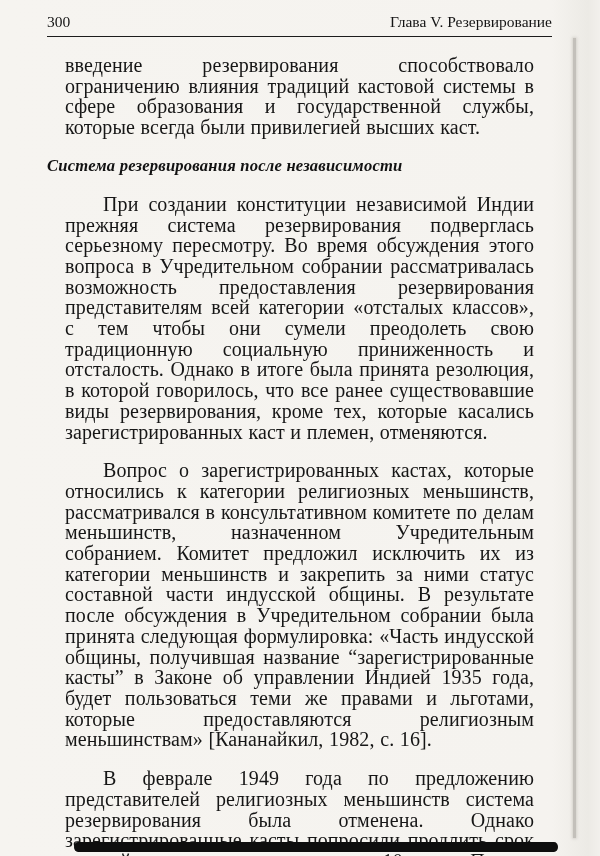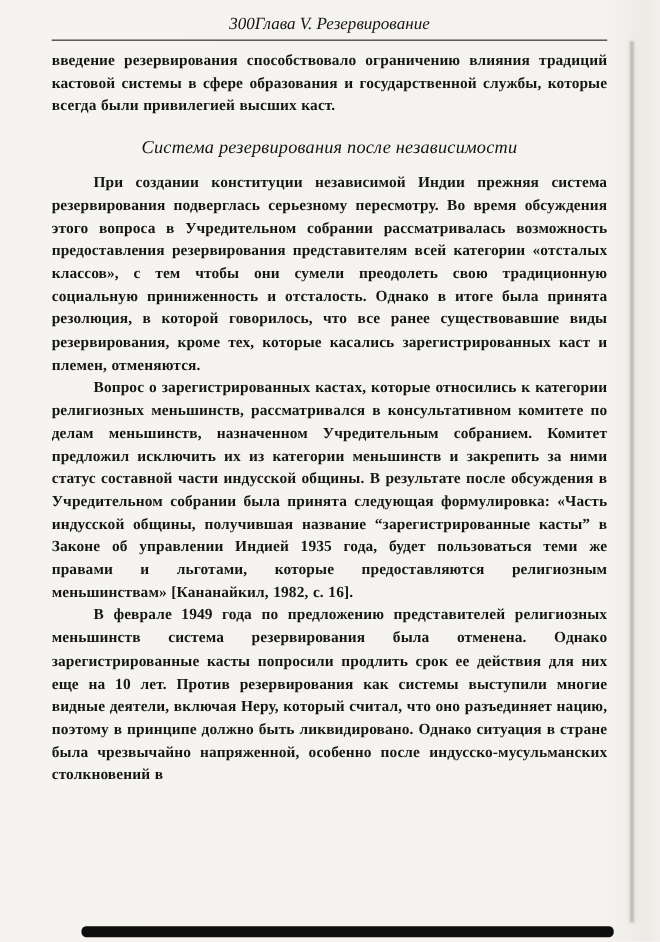--- a/index.html
+++ b/index.html
@@ -15,49 +15,46 @@
     position: relative;
     width: 600px;
     height: 856px;
     box-sizing: border-box;
     padding: 13px 48px 0 47px;
     background: linear-gradient(90deg, #f6f4f0 0%, #f5f3ef 92%, #eceae5 98%, #f2f0ec 100%);
     color: #161616;
   }
   .header {
     display: flex;
-    justify-content: center;
+    justify-content: space-between;
     align-items: baseline;
-    font-style: italic;
     font-size: 15.5px;
     color: #141414;
   }
   .rule {
     border-top: 1.6px solid #1c1c1c;
     margin-top: 5px;
     margin-bottom: 9px;
   }
   .body-text p {
-    margin: 0;
-    font-size: 14px;
+    margin: 18px;
+    font-size: 20px;
     line-height: 20.7px;
     text-align: justify;
     text-indent: 38px;
     letter-spacing: 0.1px;
     word-spacing: 0.5px;
-    font-weight: bold;
   }
   .body-text p.noindent {
     text-indent: 0;
   }
   h2.section-heading {
     margin: 16px 0 13px 0;
-    text-align: center;
     font-size: 16.6px;
-    font-weight: normal;
+    font-weight: bold;
     font-style: italic;
     letter-spacing: 0.2px;
     color: #121212;
   }
   .scan-bar {
     position: absolute;
     left: 74px;
     right: 42px;
     bottom: 4px;
     height: 10px;

